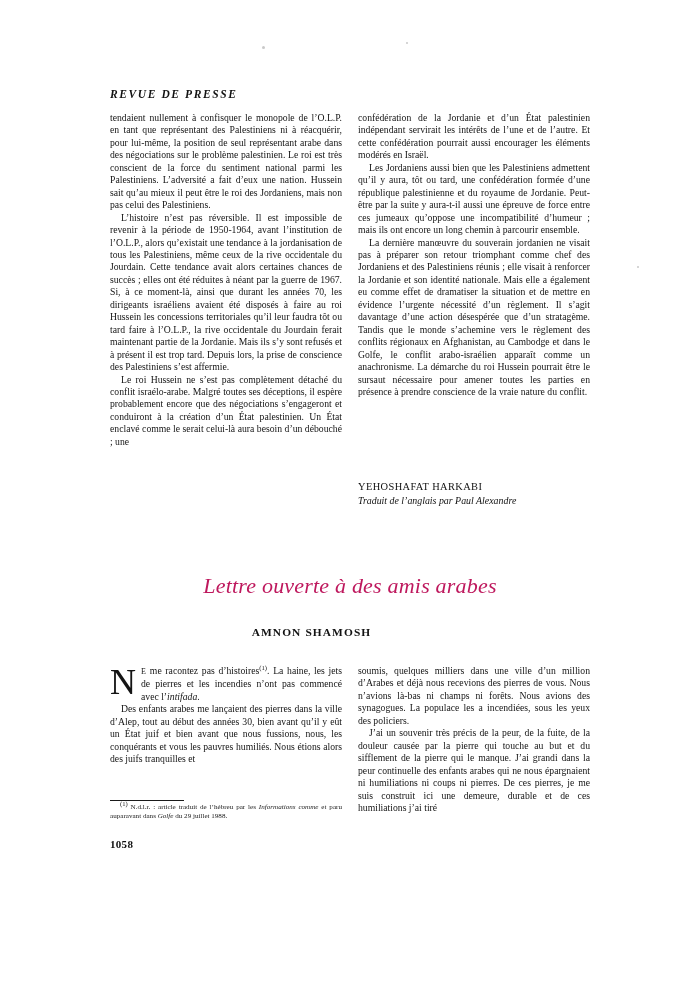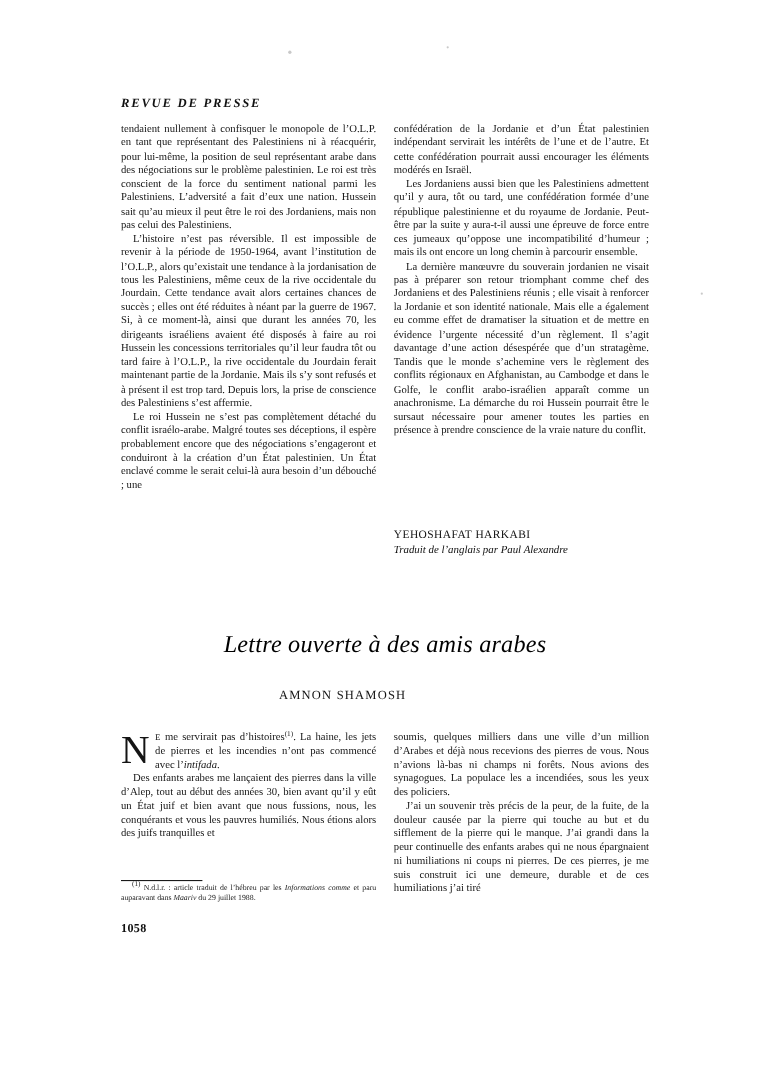--- a/index.html
+++ b/index.html
@@ -93,31 +93,32 @@
   
   .art2-title {
     position: absolute;
     left: 0;
     top: 573px;
     width: 700px;
     text-align: center;
     font-style: italic;
     font-size: 22px;
     letter-spacing: 0.2px;
-    color: #000000;
+    color: #be185d;
   }
   .art2-author {
     position: absolute;
     left: 0;
     top: 626px;
     width: 623px;
     text-align: center;
     font-size: 11.4px;
     letter-spacing: 1.1px;
     color: #121212;
+    font-weight: bold;
   }
 
   
   .cols2 {
     position: absolute;
     left: 110px;
     top: 665px;
     width: 480px;
   }
   .col2 {
@@ -221,31 +222,31 @@
     <div class="author">YEHOSHAFAT HARKABI</div>
     <div class="translator">Traduit de l’anglais par Paul Alexandre</div>
   </div>
 
   <div class="art2-title">Lettre ouverte à des amis arabes</div>
   <div class="art2-author">AMNON SHAMOSH</div>
 
   <div class="cols2">
 
     <div class="col2 col2-left">
-      <p class="noindent"><span class="dropcap">N</span><span class="smallcaps">E</span><span> me servirait pas d’histoires</span><sup>(1)</sup><span>. La haine, les jets de pierres et les incendies n’ont pas commencé avec l’</span><em>intifada</em><span>.</span></p>
+      <p class="noindent"><span class="dropcap">N</span><span class="smallcaps">E</span><span> me racontez pas d’histoires</span><sup>(1)</sup><span>. La haine, les jets de pierres et les incendies n’ont pas commencé avec l’</span><em>intifada</em><span>.</span></p>
       <p>Des enfants arabes me lançaient des pierres dans la ville d’Alep, tout au début des années 30, bien avant qu’il y eût un État juif et bien avant que nous fussions, nous, les conquérants et vous les pauvres humiliés. Nous étions alors des juifs tranquilles et</p>
     </div>
 
     <div class="col2 col2-right">
       <p class="noindent">soumis, quelques milliers dans une ville d’un million d’Arabes et déjà nous recevions des pierres de vous. Nous n’avions là-bas ni champs ni forêts. Nous avions des synagogues. La populace les a incendiées, sous les yeux des policiers.</p>
       <p>J’ai un souvenir très précis de la peur, de la fuite, de la douleur causée par la pierre qui touche au but et du sifflement de la pierre qui le manque. J’ai grandi dans la peur continuelle des enfants arabes qui ne nous épargnaient ni humiliations ni coups ni pierres. De ces pierres, je me suis construit ici une demeure, durable et de ces humiliations j’ai tiré</p>
     </div>
 
   </div>
 
   <div class="footnote-rule"></div>
   <div class="footnote">
-    <span class="fn-indent"><sup>(1)</sup></span><span> N.d.l.r. : article traduit de l’hébreu par les </span><em>Informations comme</em><span> et paru auparavant dans </span><em>Maariv</em><span> du 29 juillet 1988.</span>
+    <span class="fn-indent"><sup>(1)</sup></span><span> N.d.l.r. : article traduit de l’hébreu par les </span><em>Informations comme</em><span> et paru auparavant dans </span><em>Golfe</em><span> du 29 juillet 1988.</span>
   </div>
 
   <div class="folio">1058</div>
 
 </div>
 
 </body></html>

